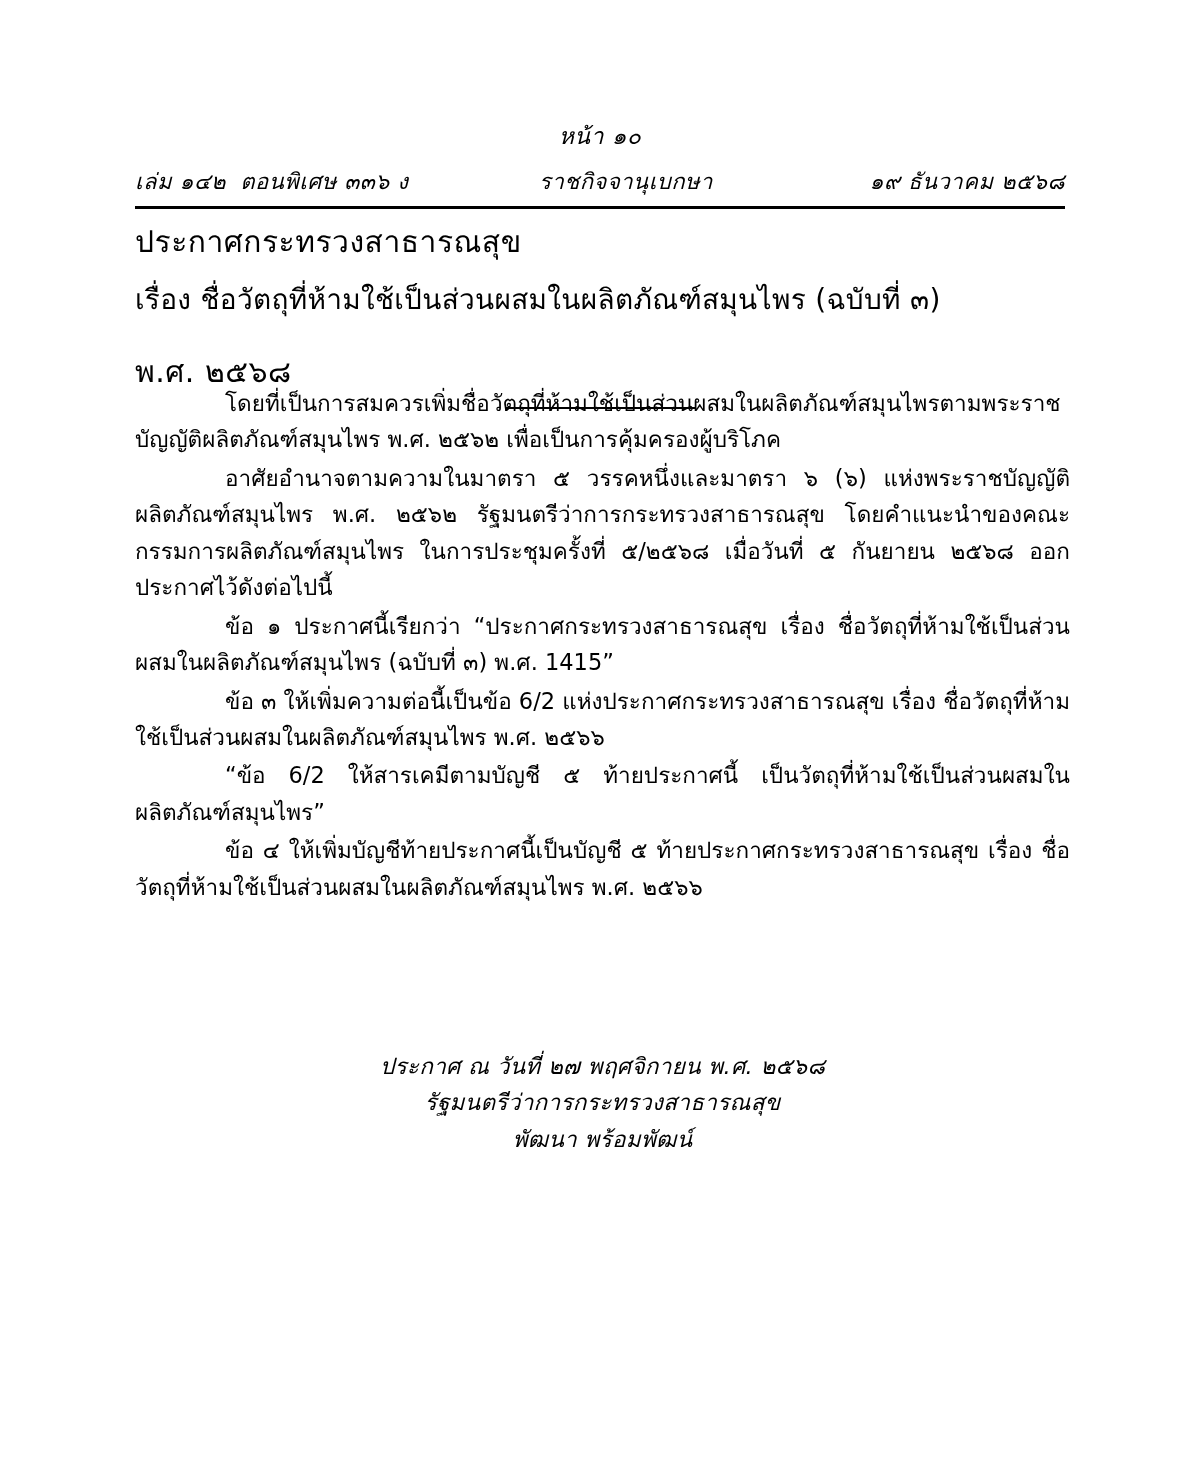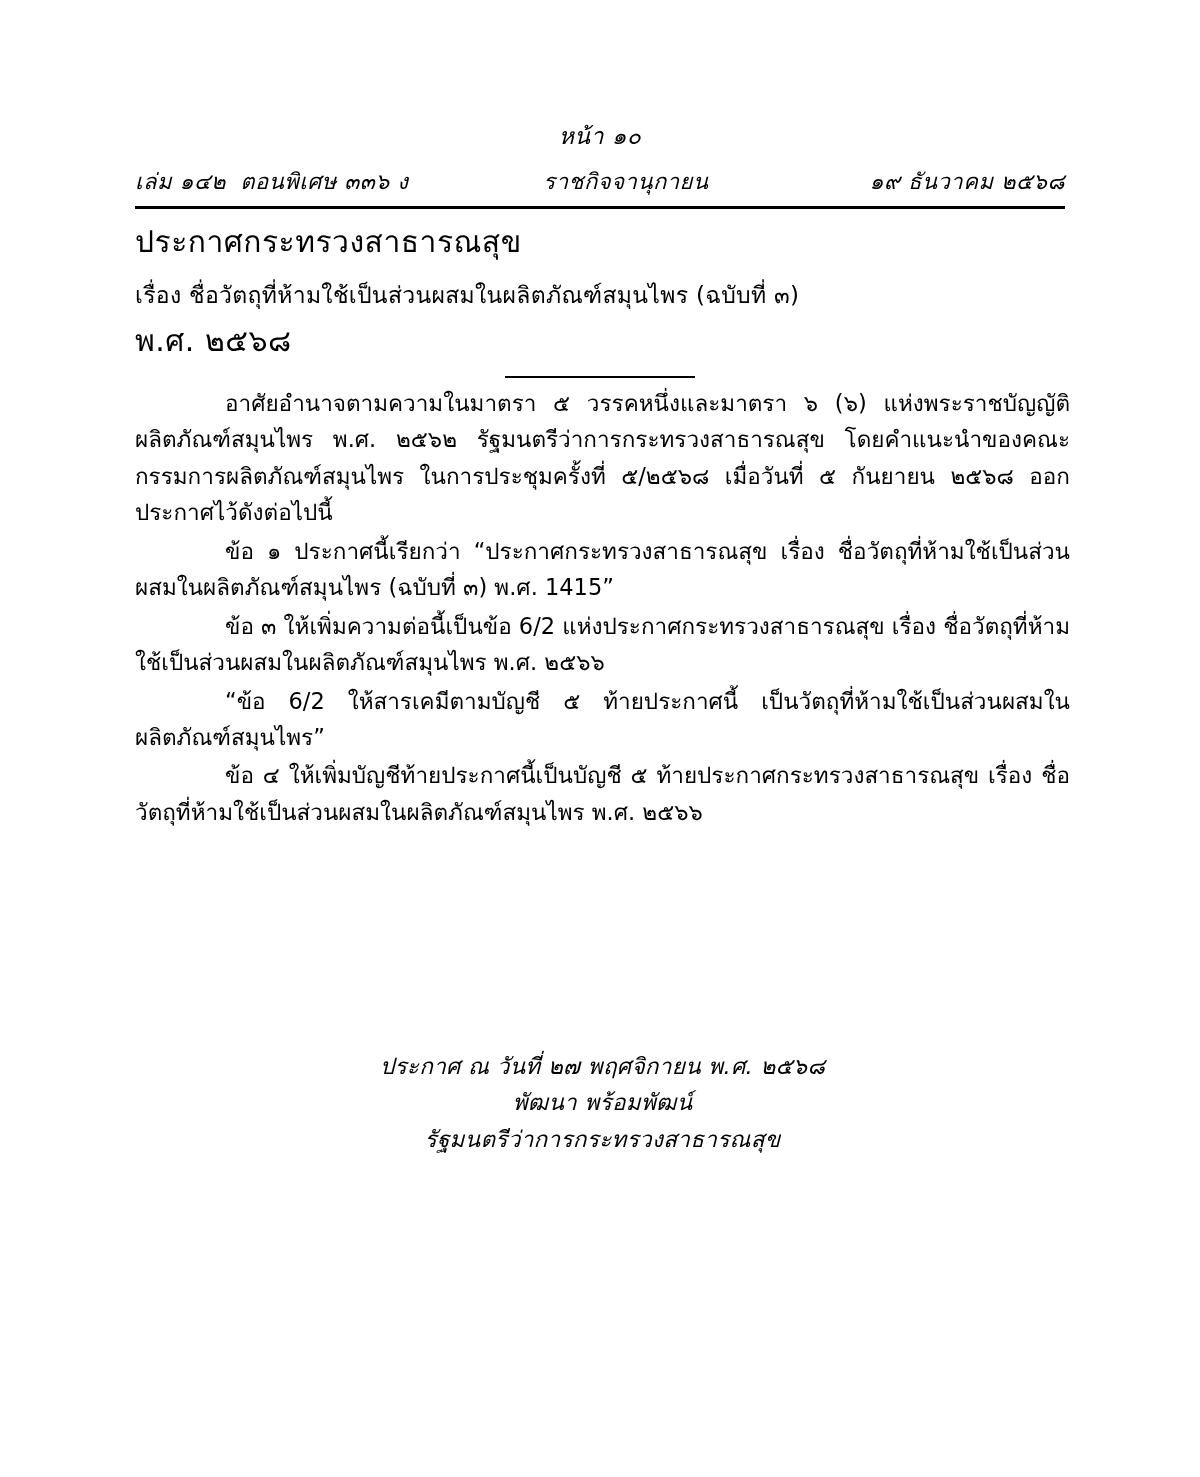--- a/index.html
+++ b/index.html
@@ -68,23 +68,23 @@
     top: 218px;
     left: 135px;
     width: 930px;
   }
   .doc-title {
     font-size: 30px;
     letter-spacing: 0.5px;
     margin-bottom: 12px;
   }
   .doc-subject {
-    font-size: 23px;
+    font-size: 28px;
     letter-spacing: 0.3px;
-    margin-bottom: 4px;
+    margin-bottom: 27px;
   }
   .doc-year {
     font-size: 30px;
     letter-spacing: 0.5px;
     margin-bottom: 6px;
   }
   .title-rule {
     width: 190px;
     margin: 12px auto 0 auto;
     border-bottom: 2px solid #000;
@@ -122,40 +122,41 @@
 <body>
 
 <div class="page">
 
   <div class="header">
     <div class="page-number">หน้า ๑๐</div>
     <div class="header-row">
       <div class="header-left">
         <span>เล่ม ๑๔๒</span><span>ตอนพิเศษ ๓๓๖ ง</span>
       </div>
-      <div class="header-center">ราชกิจจานุกายน</div>
+      <div class="header-center">ราชกิจจานุเบกษา</div>
       <div class="header-right">๑๙ ธันวาคม ๒๕๖๘</div>
     </div>
     <div class="header-rule"></div>
   </div>
 
   <div class="title-block">
     <div class="doc-title">ประกาศกระทรวงสาธารณสุข</div>
     <div class="doc-subject">เรื่อง ชื่อวัตถุที่ห้ามใช้เป็นส่วนผสมในผลิตภัณฑ์สมุนไพร (ฉบับที่ ๓)</div>
     <div class="doc-year">พ.ศ. ๒๕๖๘</div>
     <div class="title-rule"></div>
   </div>
 
   <div class="body">
+    <div class="para">โดยที่เป็นการสมควรเพิ่มชื่อวัตถุที่ห้ามใช้เป็นส่วนผสมในผลิตภัณฑ์สมุนไพรตามพระราชบัญญัติผลิตภัณฑ์สมุนไพร พ.ศ. ๒๕๖๒ เพื่อเป็นการคุ้มครองผู้บริโภค</div>
     <div class="para">อาศัยอำนาจตามความในมาตรา ๕ วรรคหนึ่งและมาตรา ๖ (๖) แห่งพระราชบัญญัติผลิตภัณฑ์สมุนไพร พ.ศ. ๒๕๖๒ รัฐมนตรีว่าการกระทรวงสาธารณสุข โดยคำแนะนำของคณะกรรมการผลิตภัณฑ์สมุนไพร ในการประชุมครั้งที่ ๕/๒๕๖๘ เมื่อวันที่ ๕ กันยายน ๒๕๖๘ ออกประกาศไว้ดังต่อไปนี้</div>
     <div class="para">ข้อ ๑ ประกาศนี้เรียกว่า “ประกาศกระทรวงสาธารณสุข เรื่อง ชื่อวัตถุที่ห้ามใช้เป็นส่วนผสมในผลิตภัณฑ์สมุนไพร (ฉบับที่ ๓) พ.ศ. 1415”</div>
     <div class="para">ข้อ ๓ ให้เพิ่มความต่อนี้เป็นข้อ 6/2 แห่งประกาศกระทรวงสาธารณสุข เรื่อง ชื่อวัตถุที่ห้ามใช้เป็นส่วนผสมในผลิตภัณฑ์สมุนไพร พ.ศ. ๒๕๖๖</div>
     <div class="para">“ข้อ 6/2 ให้สารเคมีตามบัญชี ๕ ท้ายประกาศนี้ เป็นวัตถุที่ห้ามใช้เป็นส่วนผสมในผลิตภัณฑ์สมุนไพร”</div>
     <div class="para">ข้อ ๔ ให้เพิ่มบัญชีท้ายประกาศนี้เป็นบัญชี ๕ ท้ายประกาศกระทรวงสาธารณสุข เรื่อง ชื่อวัตถุที่ห้ามใช้เป็นส่วนผสมในผลิตภัณฑ์สมุนไพร พ.ศ. ๒๕๖๖</div>
   </div>
 
   <div class="signature">
     <div class="sig-line">ประกาศ ณ วันที่ ๒๗ พฤศจิกายน พ.ศ. ๒๕๖๘</div>
+    <div class="sig-line">รัฐมนตรีว่าการกระทรวงสาธารณสุข</div>
     <div class="sig-line">พัฒนา พร้อมพัฒน์</div>
-    <div class="sig-line">รัฐมนตรีว่าการกระทรวงสาธารณสุข</div>
   </div>
 
 </div>
 
 </body></html>

